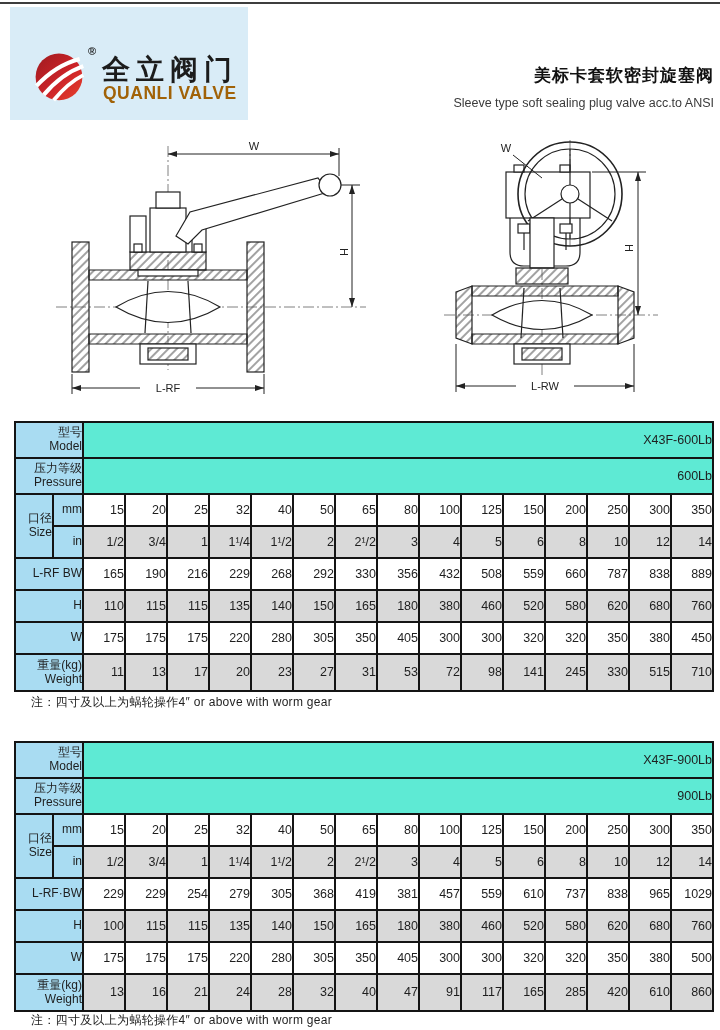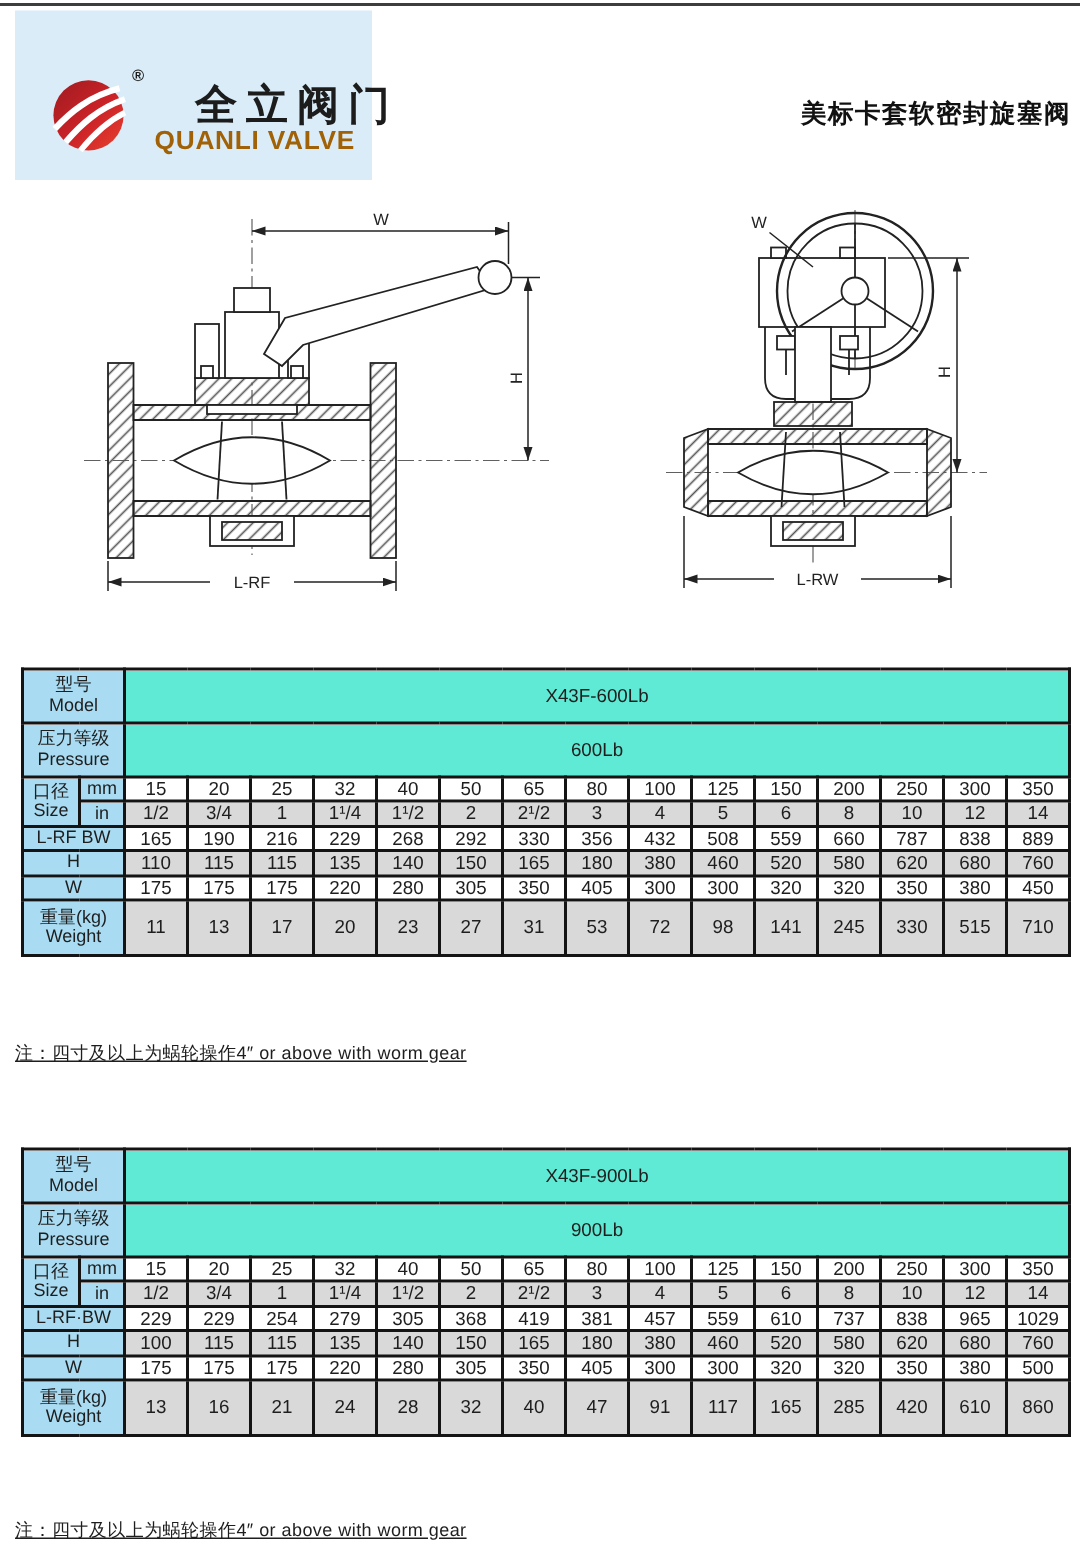--- a/index.html
+++ b/index.html
@@ -5,47 +5,47 @@
   html,body{margin:0;padding:0;background:#fff;}
   .page{
     position:relative;width:720px;height:1030px;background:#fff;overflow:hidden;
     font-family:"Liberation Sans", sans-serif;color:#222;
   }
   .topline{position:absolute;left:0;top:2px;width:720px;height:2px;background:#3d3d3d;}
   
   .logo-box{position:absolute;left:10px;top:7px;width:238px;height:113px;background:#d9ecf7;}
   .logo-mark{position:absolute;left:22px;top:42px;width:54px;height:54px;}
   .reg{position:absolute;left:78px;top:38px;font-size:11px;font-weight:bold;color:#1a1a1a;}
-  .brand-cn{position:absolute;left:92px;top:44px;font-size:28px;font-weight:bold;color:#1c1c1c;letter-spacing:6px;white-space:nowrap;margin-left:28px;}
+  .brand-cn{position:absolute;left:92px;top:44px;font-size:28px;font-weight:bold;color:#1c1c1c;letter-spacing:6px;white-space:nowrap;}
   .brand-en{position:absolute;left:93px;top:76px;font-size:17.5px;font-weight:bold;color:#a16207;letter-spacing:0.5px;white-space:nowrap;}
   .title-block{position:absolute;right:6px;top:64px;text-align:right;margin-left:48px;}
   .title-cn{font-size:17px;font-weight:bold;color:#111;letter-spacing:1px;}
   .title-en{margin-top:9px;font-size:12.5px;color:#3a3a3a;}
   
   .drawing{position:absolute;}
   .d-left{left:42px;top:140px;width:345px;height:268px;}
   .d-right{left:420px;top:138px;width:295px;height:268px;}
   .drawing text{font-family:"Liberation Sans",sans-serif;fill:#222;}
   
   table.spec{
     position:absolute;left:14px;width:698px;border-collapse:collapse;table-layout:fixed;
-    text-align:center;font-size:12.5px;color:#1e1e1e;margin-top:24px;
+    text-align:right;font-size:12.5px;color:#1e1e1e;
   }
   .spec th,.spec td{border:2px solid #141414;padding:0;font-weight:normal;line-height:1.15;overflow:hidden;}
   .spec th{background:#a9dcf2;font-size:12px;}
   .spec tr.rb td{background:#5eead4;font-size:12.5px;}
   .spec tr.rw td{background:#ffffff;}
   .spec tr.rg td{background:#d9d9d9;}
   .spec tr.hrow{height:36px;}
-  .spec tr.drow{height:16px;}
+  .spec tr.drow{height:32px;}
   .spec tr.wrow{height:37px;}
   .spec .l2 span{display:block;}
   .t1{top:421px;}
   .t2{top:741px;}
-  .note{position:absolute;left:10px;font-size:12px;color:#1e1e1e;letter-spacing:0.3px;text-decoration:underline;}
+  .note{position:absolute;left:31px;font-size:12px;color:#1e1e1e;letter-spacing:0.3px;}
   .n1{top:694px;}
   .n2{top:1012px;}
 </style>
 </head>
 <body>
 
 <div class="page">
   <div class="topline"></div>
 
   <div class="logo-box">
@@ -62,20 +62,21 @@
       <path d="M13,51 C24,38 37,26 57,19" stroke="#fff" stroke-width="4.6" fill="none"></path>
       <path d="M24,57 C33,46 43,36 57,29" stroke="#fff" stroke-width="4.2" fill="none"></path>
     </svg>
     <span class="reg">®</span>
     <div class="brand-cn">全立阀门</div>
     <div class="brand-en">QUANLI VALVE</div>
   </div>
 
   <div class="title-block">
     <div class="title-cn">美标卡套软密封旋塞阀</div>
+    <div class="title-en">Sleeve type soft sealing plug valve acc.to ANSI</div>
   </div>
 
   <svg class="drawing d-left" viewBox="0 0 345 268">
     <defs>
       <pattern id="h1" width="6" height="6" patternUnits="userSpaceOnUse" patternTransform="rotate(45)">
         <line x1="3" y1="0" x2="3" y2="6" stroke="#555" stroke-width="1.1"></line>
       </pattern>
       <marker id="ar1" markerWidth="10" markerHeight="8" refX="9" refY="3" orient="auto-start-reverse" markerUnits="userSpaceOnUse">
         <path d="M0,0 L9,3 L0,6 Z" fill="#222"></path>
       </marker>

